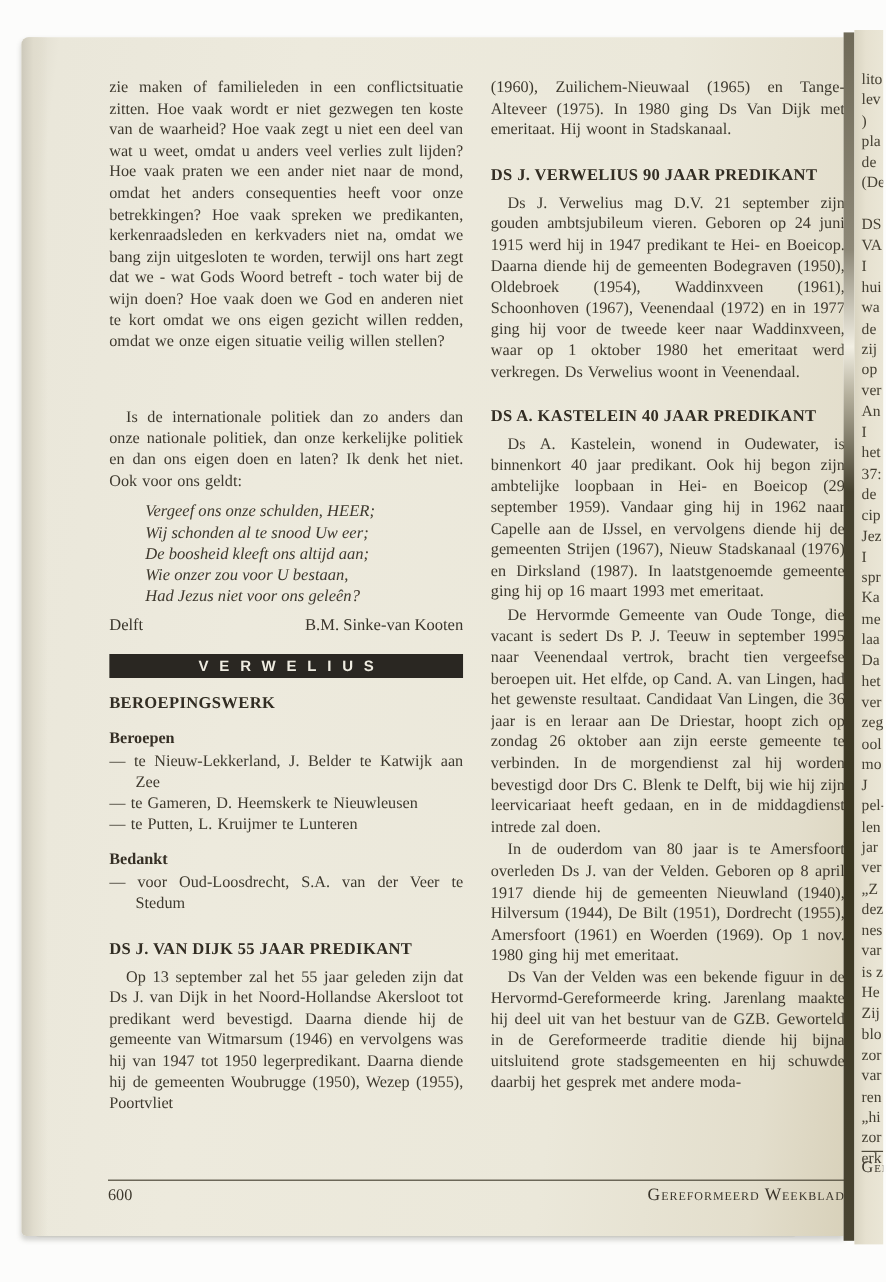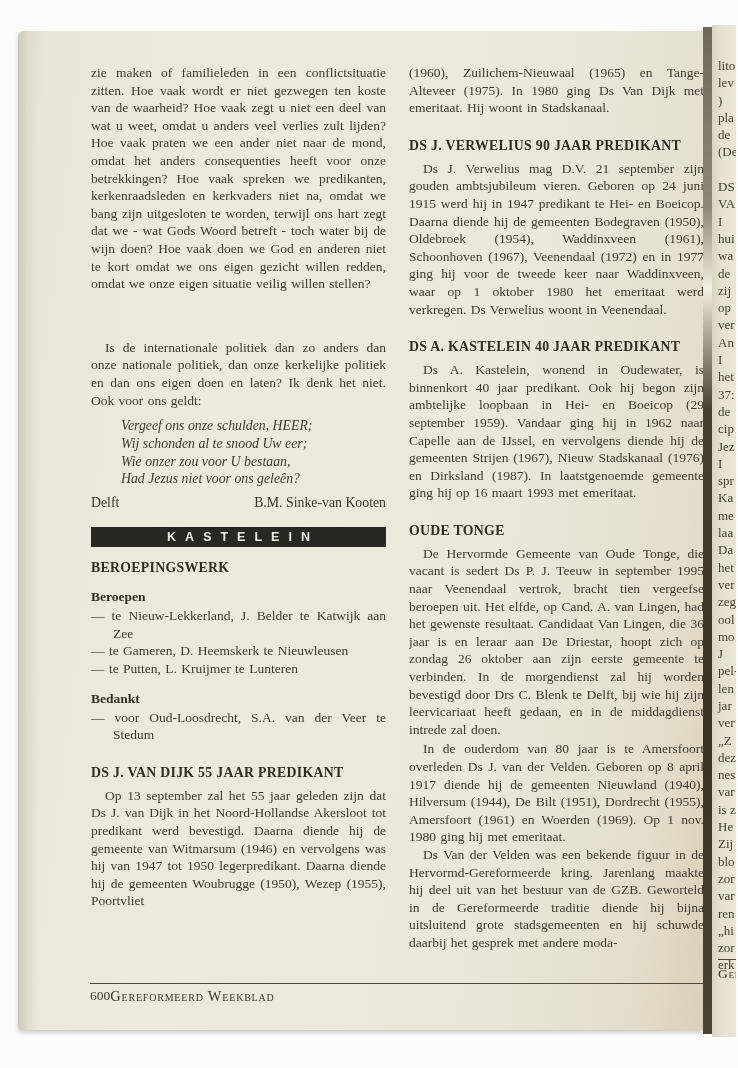--- a/index.html
+++ b/index.html
@@ -76,21 +76,21 @@
   .call-item {
     font-size:13.5px; line-height:17.6px; color:#3e392e;
     padding-left:22px; text-indent:-22px; text-align:justify; word-spacing:1px;
   }
 
   .footer {
     position:absolute; left:72px; width:614px; top:952px;
   }
   .footer-rule { border-top:1.6px solid #4d4839; height:2px; }
   .footer-row {
-    display:flex; margin-top:3px;
+    display:flex; justify-content:space-between; margin-top:3px;
     color:#3e392e;
   }
   .page-number { font-size:13.5px; }
   .magazine-title {
     font-variant:small-caps; font-size:14.5px; letter-spacing:0.8px;
     color:#3a352a;
   }
 
   .spine {
     position:absolute; left:703px; top:27px; width:9px; height:1007px;
@@ -121,30 +121,31 @@
 
     <div class="columns">
 
       <div class="col col-left">
         <p class="body">zie maken of familieleden in een conflictsituatie zitten. Hoe vaak wordt er niet gezwegen ten koste van de waarheid? Hoe vaak zegt u niet een deel van wat u weet, omdat u anders veel verlies zult lijden? Hoe vaak praten we een ander niet naar de mond, omdat het anders consequenties heeft voor onze betrekkingen? Hoe vaak spreken we predikanten, kerkenraadsleden en kerkvaders niet na, omdat we bang zijn uitgesloten te worden, terwijl ons hart zegt dat we - wat Gods Woord betreft - toch water bij de wijn doen? Hoe vaak doen we God en anderen niet te kort omdat we ons eigen gezicht willen redden, omdat we onze eigen situatie veilig willen stellen?</p>
         <p class="body indent gap-top">Is de internationale politiek dan zo anders dan onze nationale politiek, dan onze kerkelijke politiek en dan ons eigen doen en laten? Ik denk het niet. Ook voor ons geldt:</p>
 
         <div class="poem">
           <div class="poem-line">Vergeef ons onze schulden, HEER;</div>
           <div class="poem-line">Wij schonden al te snood Uw eer;</div>
+          <div class="poem-line">De boosheid kleeft ons altijd aan;</div>
           <div class="poem-line">Wie onzer zou voor U bestaan,</div>
           <div class="poem-line">Had Jezus niet voor ons geleên?</div>
         </div>
 
         <div class="signature">
           <span>Delft</span>
           <span>B.M. Sinke-van Kooten</span>
         </div>
 
-        <div class="banner">KASTELEIN</div>
+        <div class="banner">VERWELIUS</div>
 
         <h3 class="heading heading-first">BEROEPINGSWERK</h3>
 
         <div class="sub-label">Beroepen</div>
         <div class="call-item">— te Nieuw-Lekkerland, J. Belder te Katwijk aan Zee</div>
         <div class="call-item">— te Gameren, D. Heemskerk te Nieuwleusen</div>
         <div class="call-item">— te Putten, L. Kruijmer te Lunteren</div>
 
         <div class="sub-label">Bedankt</div>
         <div class="call-item">— voor Oud-Loosdrecht, S.A. van der Veer te Stedum</div>
@@ -155,21 +156,20 @@
 
       <div class="col col-right">
         <p class="body">(1960), Zuilichem-Nieuwaal (1965) en Tange-Alteveer (1975). In 1980 ging Ds Van Dijk met emeritaat. Hij woont in Stadskanaal.</p>
 
         <h3 class="heading">DS J. VERWELIUS 90 JAAR PREDIKANT</h3>
         <p class="body indent para-after-head">Ds J. Verwelius mag D.V. 21 september zijn gouden ambtsjubileum vieren. Geboren op 24 juni 1915 werd hij in 1947 predikant te Hei- en Boeicop. Daarna diende hij de gemeenten Bodegraven (1950), Oldebroek (1954), Waddinxveen (1961), Schoonhoven (1967), Veenendaal (1972) en in 1977 ging hij voor de tweede keer naar Waddinxveen, waar op 1 oktober 1980 het emeritaat werd verkregen. Ds Verwelius woont in Veenendaal.</p>
 
         <h3 class="heading">DS A. KASTELEIN 40 JAAR PREDIKANT</h3>
         <p class="body indent para-after-head">Ds A. Kastelein, wonend in Oudewater, is binnenkort 40 jaar predikant. Ook hij begon zijn ambtelijke loopbaan in Hei- en Boeicop (29 september 1959). Vandaar ging hij in 1962 naar Capelle aan de IJssel, en vervolgens diende hij de gemeenten Strijen (1967), Nieuw Stadskanaal (1976) en Dirksland (1987). In laatstgenoemde gemeente ging hij op 16 maart 1993 met emeritaat.</p>
 
-        <h3 class="heading">OUDE TONGE</h3>
         <p class="body indent para-after-head">De Hervormde Gemeente van Oude Tonge, die vacant is sedert Ds P. J. Teeuw in september 1995 naar Veenendaal vertrok, bracht tien vergeefse beroepen uit. Het elfde, op Cand. A. van Lingen, had het gewenste resultaat. Candidaat Van Lingen, die 36 jaar is en leraar aan De Driestar, hoopt zich op zondag 26 oktober aan zijn eerste gemeente te verbinden. In de morgendienst zal hij worden bevestigd door Drs C. Blenk te Delft, bij wie hij zijn leervicariaat heeft gedaan, en in de middagdienst intrede zal doen.</p>
 
         <p class="body indent para-after-head">In de ouderdom van 80 jaar is te Amersfoort overleden Ds J. van der Velden. Geboren op 8 april 1917 diende hij de gemeenten Nieuwland (1940), Hilversum (1944), De Bilt (1951), Dordrecht (1955), Amersfoort (1961) en Woerden (1969). Op 1 nov. 1980 ging hij met emeritaat.</p>
         <p class="body indent">Ds Van der Velden was een bekende figuur in de Hervormd-Gereformeerde kring. Jarenlang maakte hij deel uit van het bestuur van de GZB. Geworteld in de Gereformeerde traditie diende hij bijna uitsluitend grote stadsgemeenten en hij schuwde daarbij het gesprek met andere moda-</p>
       </div>
 
     </div>
 
     <div class="footer">
       <div class="footer-rule"></div>

